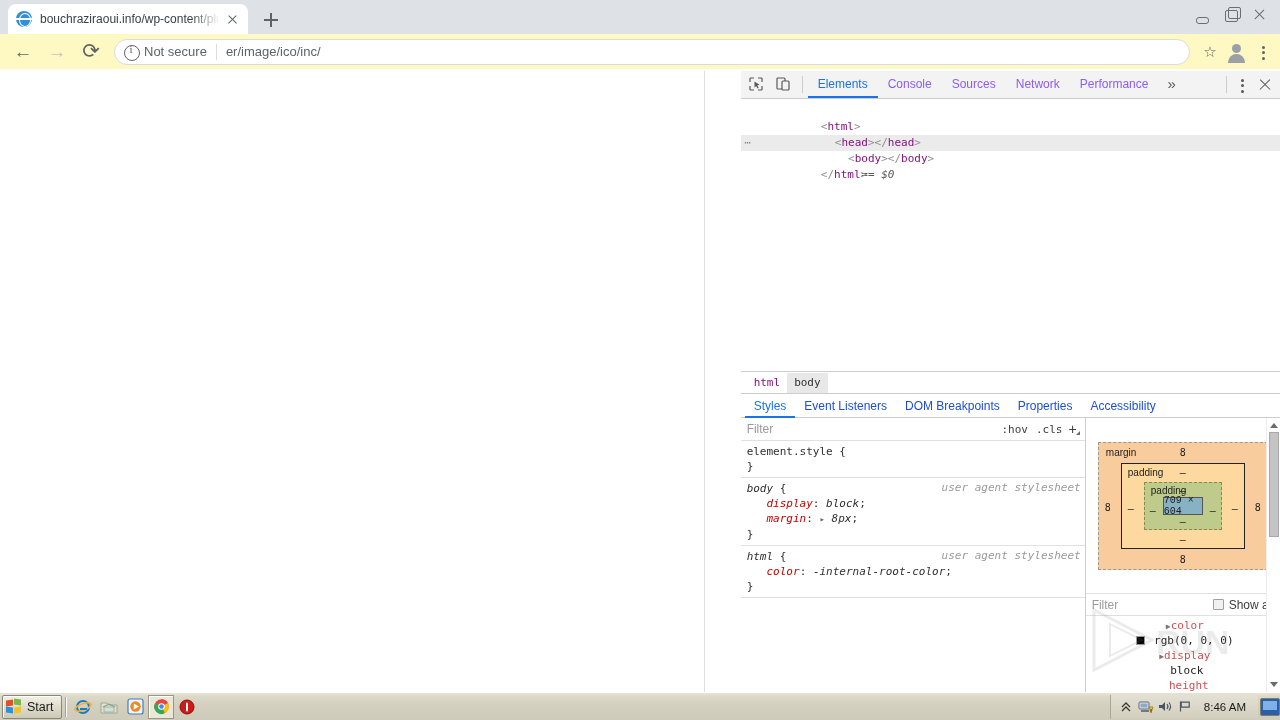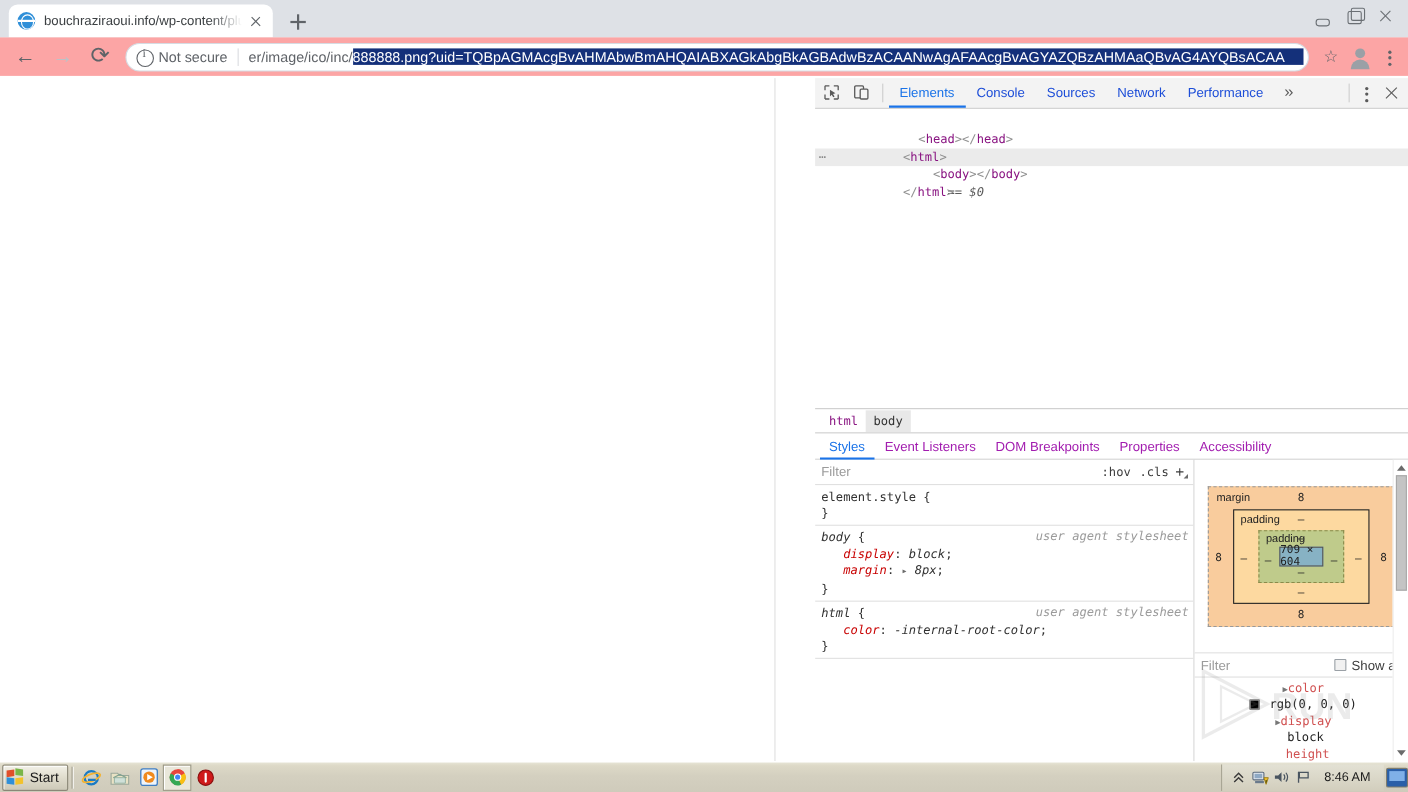--- a/index.html
+++ b/index.html
@@ -102,21 +102,21 @@
     position: absolute; left: 8px; top: 12px;
     width: 13px; height: 1.3px; background: #6a6f74;
   }
   .wc-close .x1 { transform: rotate(45deg); }
   .wc-close .x2 { transform: rotate(-45deg); }
 
   
   #toolbar {
     position: relative;
     height: 36px;
-    background: #fca5a5;
+    background: #fef9c3;
     display: flex; align-items: center;
     padding: 0 6px;
     border-bottom: 1px solid #ffffff;
   }
   .navbtn {
     width: 30px; height: 30px; position: relative; cursor: pointer;
     flex: 0 0 30px; margin: 0 2px;
   }
   .arrow-back::before {
     content: "←"; position: absolute; left: 0; top: 0;
@@ -218,21 +218,21 @@
     background: #f3f3f3;
     padding: 0 2px;
   }
   .dt-iconbtn {
     width: 27px; height: 26px; position: relative; cursor: pointer;
   }
   .ic-inspect svg, .ic-device svg { position: absolute; left: 6px; top: 5px; }
   .dt-vsep { width: 1px; height: 17px; background: #cdcdcd; margin: 0 5px; }
   .dt-tab {
     height: 27px; line-height: 27px;
-    padding: 0 10px; font-size: 12px; color: #1d4ed8; cursor: pointer;
+    padding: 0 10px; font-size: 12px; color: #8b5cf6; cursor: pointer;
     white-space: nowrap;
   }
   .dt-tab.active { color: #1a73e8; box-shadow: inset 0 -2px 0 #1a73e8; }
   .dt-more {
     padding: 0 9px; height: 27px; line-height: 25px;
     font-size: 15px; color: #5a5a5a; cursor: pointer;
   }
   #dt-right { margin-left: auto; display: flex; align-items: center; }
   .dt-kebab { width: 20px; height: 26px; position: relative; cursor: pointer; }
   .dt-kebab .dot3 { left: 8.5px; background: #5a5a5a; }
@@ -279,21 +279,21 @@
   
   #style-tabs {
     flex: 0 0 25px; height: 25px;
     border-top: 1px solid #cdcdcd;
     border-bottom: 1px solid #cdcdcd;
     background: #ffffff;
     display: flex; align-items: center; padding-left: 4px;
   }
   .st-tab {
     height: 24px; line-height: 24px; padding: 0 9px;
-    font-size: 12px; color: #a21caf; cursor: pointer; white-space: nowrap;
+    font-size: 12px; color: #1d4ed8; cursor: pointer; white-space: nowrap;
   }
   .st-tab.active { color: #1a73e8; box-shadow: inset 0 -2px 0 #1a73e8; }
 
   
   #lower {
     flex: 1 1 auto; display: flex; min-height: 0;
   }
   #styles-pane {
     width: 345px; flex: 0 0 345px;
     border-right: 1px solid #cdcdcd;
@@ -366,21 +366,21 @@
     position: absolute; left: 22px; top: 20px; right: 22px; bottom: 20px;
     border: 1px solid #222; background: #fdd9a0;
   }
   .bm-padding {
     position: absolute; left: 22px; top: 18px; right: 22px; bottom: 18px;
     border: 1px dashed #8a8a4a; background: #bfcb8b;
   }
   .bm-content {
     position: absolute; left: 18px; top: 14px; right: 18px; bottom: 14px;
     background: #87b2c4; border: 1px solid #555;
-    display: flex; align-items: center; justify-content: center;
+    display: flex; align-items: center; justify-content: center; font-family: Liberation Mono, monospace;
   }
   .bm-lbl { position: absolute; }
   .bm-lbl.name { font-family: "Liberation Sans", sans-serif; font-size: 10px; }
   #computed-filter {
     flex: 0 0 22px; height: 22px;
     display: flex; align-items: center;
     border-bottom: 1px solid #e0e0e0;
     padding: 0 6px;
   }
   #computed-filter .fph { flex: 1 1 auto; font-size: 12px; color: #9b9b9b; }
@@ -504,21 +504,20 @@
   <div id="toolbar">
     <div class="navbtn arrow-back"></div>
     <div class="navbtn arrow-fwd"></div>
     <div class="navbtn reload"></div>
 
     <div id="omnibox">
       <span id="sec-icon"></span>
       <span id="sec-label">Not secure</span>
       <span id="omni-sep"></span>
       <span id="url-plain">er/image/ico/inc/</span>
-        <span id="url-sel">888888.png?uid=TQBpAGMAcgBvAHMAbwBmAHQAIABXAGkAbgBkAGBAdwBzACAANwAgAFAAcgBvAGYAZQBzAHMAaQBvAG4AYQBsACAA</span>
     </div>
 
     <div id="star">☆</div>
     <div id="profile"></div>
     <div id="chromemenu">
       <span class="dot3 d1"></span>
         <span class="dot3 d2"></span>
         <span class="dot3 d3"></span>
     </div>
   </div>
@@ -556,25 +555,25 @@
           <div class="dt-kebab">
             <span class="dot3 d1"></span>
               <span class="dot3 d2"></span>
               <span class="dot3 d3"></span>
           </div>
           <div class="dt-close"></div>
         </div>
       </div>
 
       <div id="dom-tree">
+        <div class="dom-line">
+          <span class="brk">&lt;</span><span class="tagname">html</span><span class="brk">&gt;</span>
+        </div>
         <div class="dom-line" style="padding-left:28px">
           <span class="brk">&lt;</span><span class="tagname">head</span><span class="brk">&gt;&lt;/</span><span class="tagname">head</span><span class="brk">&gt;</span>
-        </div>
-        <div class="dom-line">
-          <span class="brk">&lt;</span><span class="tagname">html</span><span class="brk">&gt;</span>
         </div>
         <div class="dom-line sel">
           <span class="ellip">⋯</span>
           <span style="padding-left:14px">
             <span class="brk">&lt;</span><span class="tagname">body</span><span class="brk">&gt;&lt;/</span><span class="tagname">body</span><span class="brk">&gt;</span>
             <span class="eqtxt">&nbsp; == $0</span>
           </span>
         </div>
         <div class="dom-line">
           <span class="brk">&lt;/</span><span class="tagname">html</span><span class="brk">&gt;</span>

